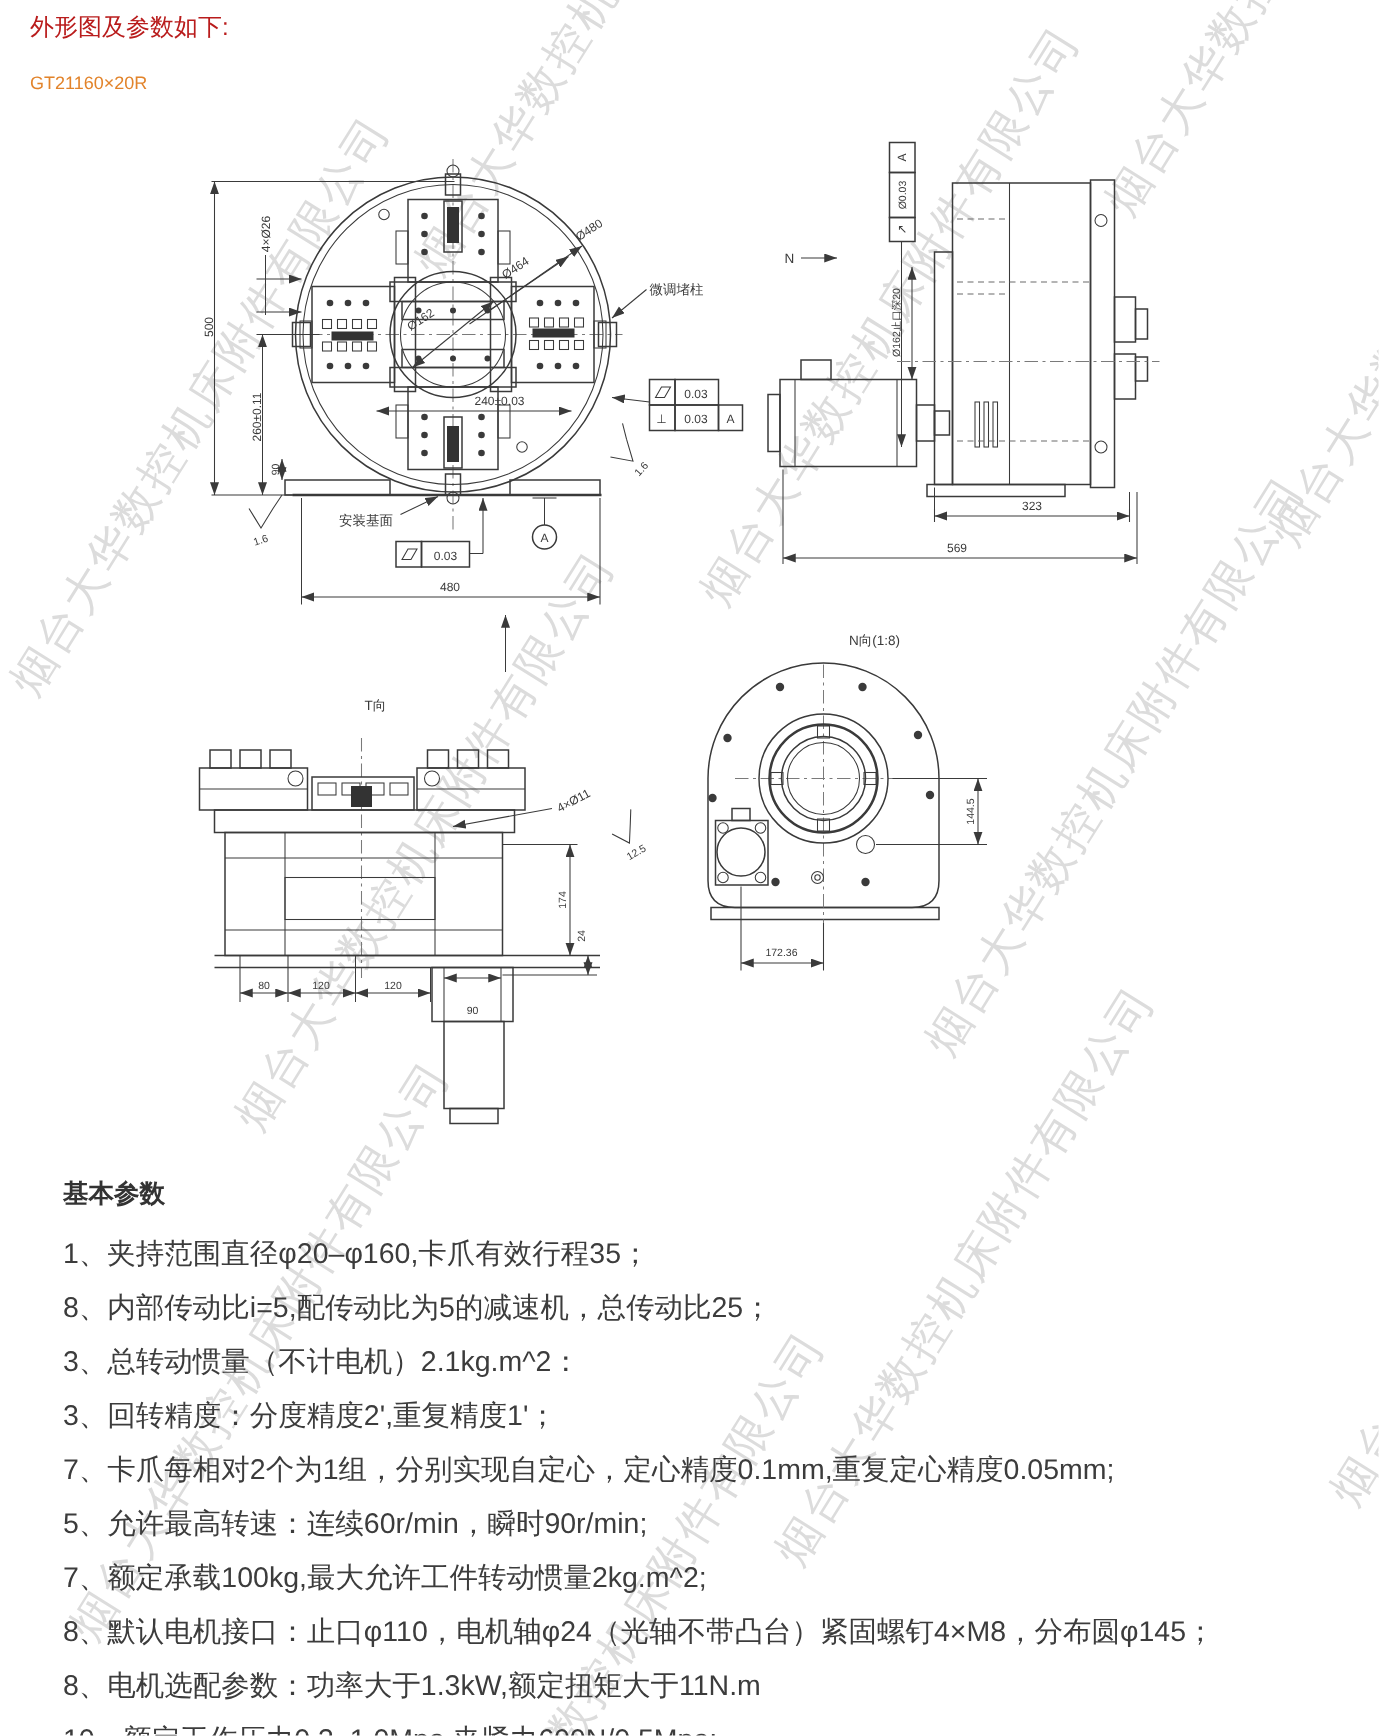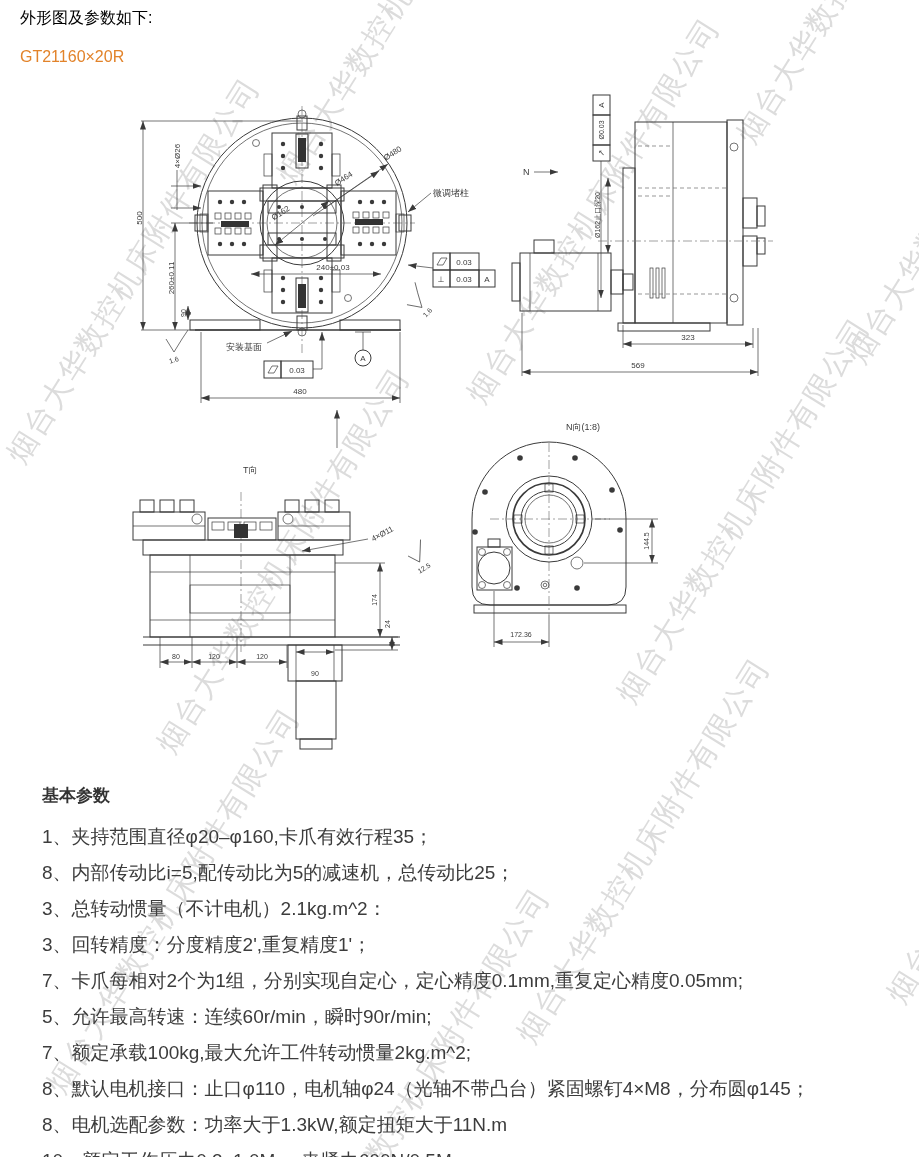--- a/index.html
+++ b/index.html
@@ -6,22 +6,22 @@
   body{
     width:919px;height:1157px;position:relative;background:#ffffff;overflow:hidden;
     font-family:"Liberation Sans","DejaVu Sans",sans-serif;color:#3a3a3a;
   }
   
   .wm-layer{position:absolute;inset:0;z-index:0;pointer-events:none;}
   .wm{position:absolute;white-space:nowrap;font-size:30px;color:#dcdcdc;
       transform:rotate(-58deg);letter-spacing:2px;}
   
   .hdr{position:absolute;z-index:2;}
-  #title{left:20px;top:8px;font-size:16px;color:#000000;}
-  #model{left:20px;top:48px;font-size:16px;}
+  #title{left:20px;top:8px;font-size:16px;color:#b91c1c;}
+  #model{left:20px;top:48px;font-size:12px;}
   
   .panel{position:absolute;z-index:1;}
   .ln{stroke:#3a3a3a;fill:none;stroke-width:1;}
   .thn{stroke:#3a3a3a;fill:none;stroke-width:.7;}
   .thk{stroke:#3a3a3a;fill:none;stroke-width:1.7;}
   .cl{stroke:#7a7a7a;fill:none;stroke-width:.7;stroke-dasharray:9 3 2 3;}
   .hid{stroke:#6a6a6a;fill:none;stroke-width:.7;stroke-dasharray:4 3;}
   .dim{stroke:#3a3a3a;fill:none;stroke-width:.7;}
   .dot{fill:#3a3a3a;stroke:none;}
   .plate{fill:#333;stroke:none;}

